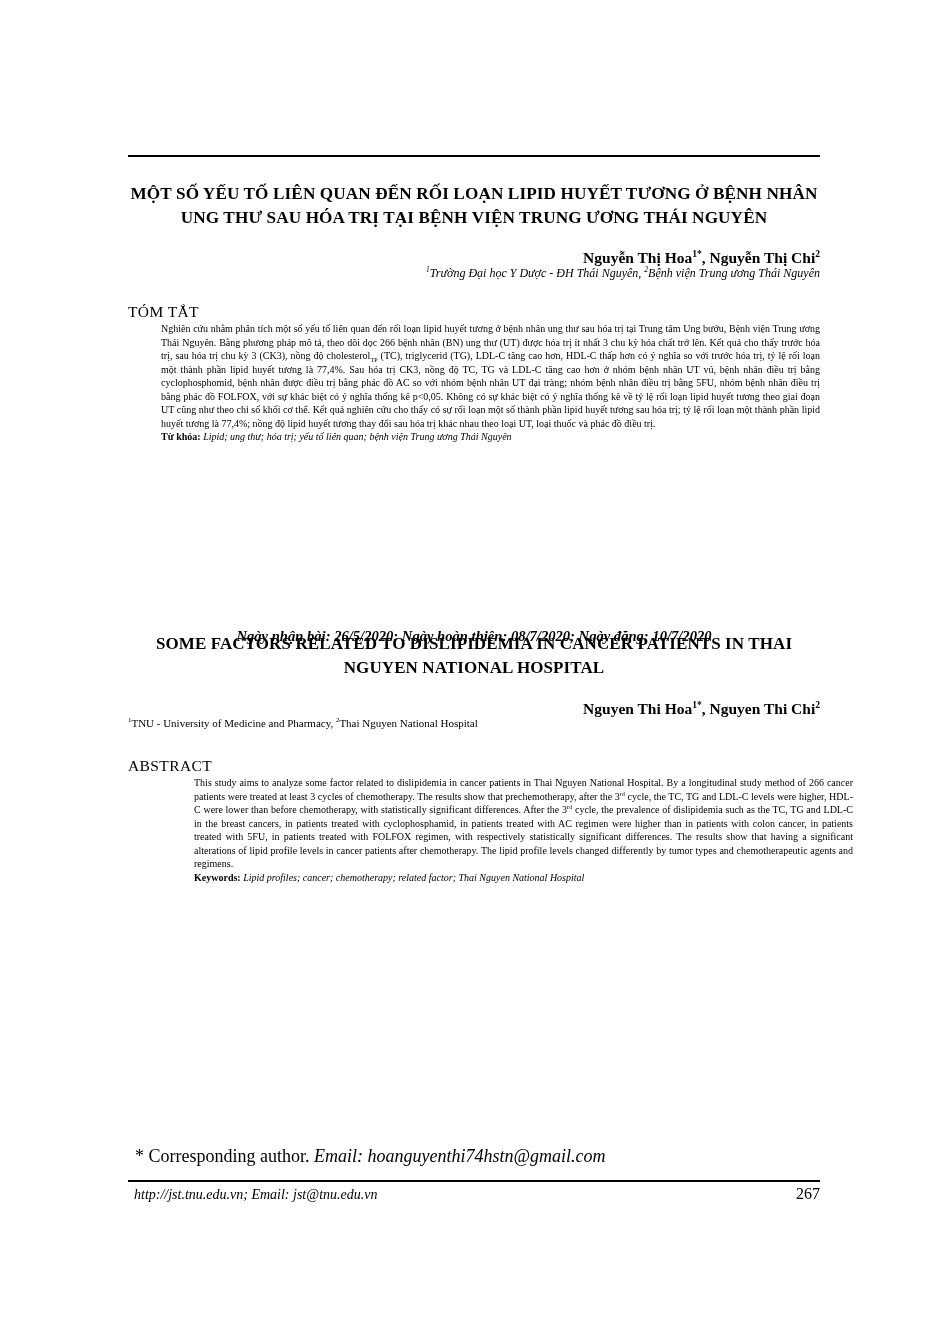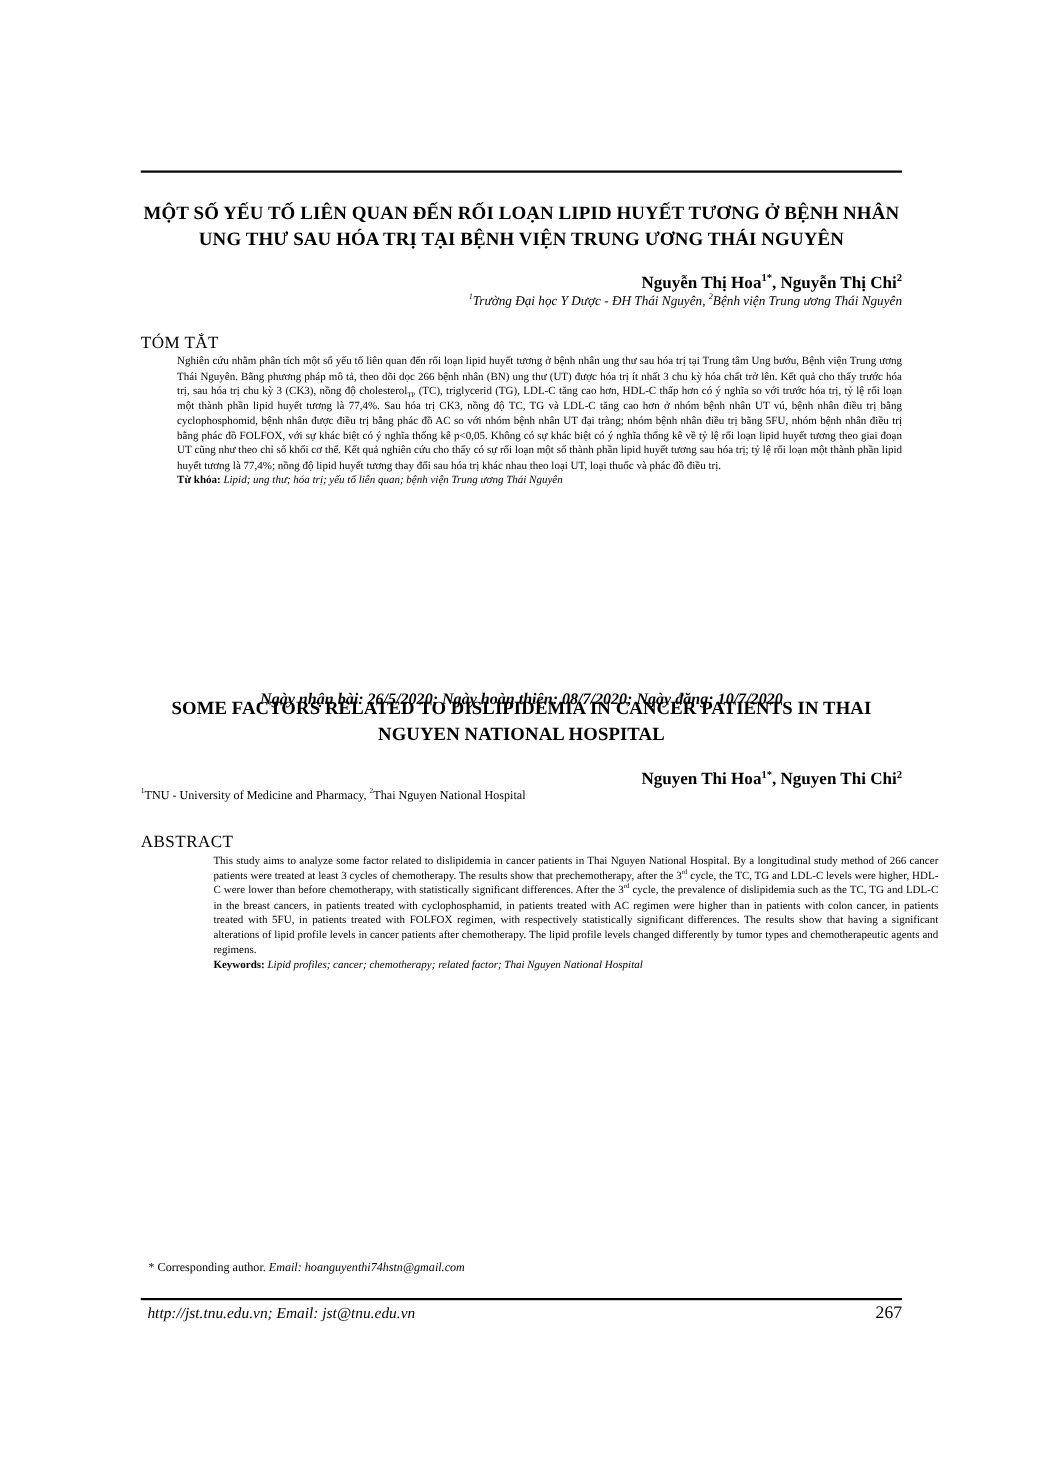--- a/index.html
+++ b/index.html
@@ -152,21 +152,21 @@
     width: 692px;
     font-size: 11px;
     line-height: 1.2;
   }
 
   
   .corresp {
     position: absolute;
     left: 135px;
     top: 1146px;
-    font-size: 11px;
+    font-size: 18px;
     white-space: nowrap;
   }
   .corresp .lbl { font-style: normal; }
   .corresp .em { font-style: italic; }
 
   .rule-bottom {
     position: absolute;
     left: 128px;
     top: 1180px;
     width: 692px;

